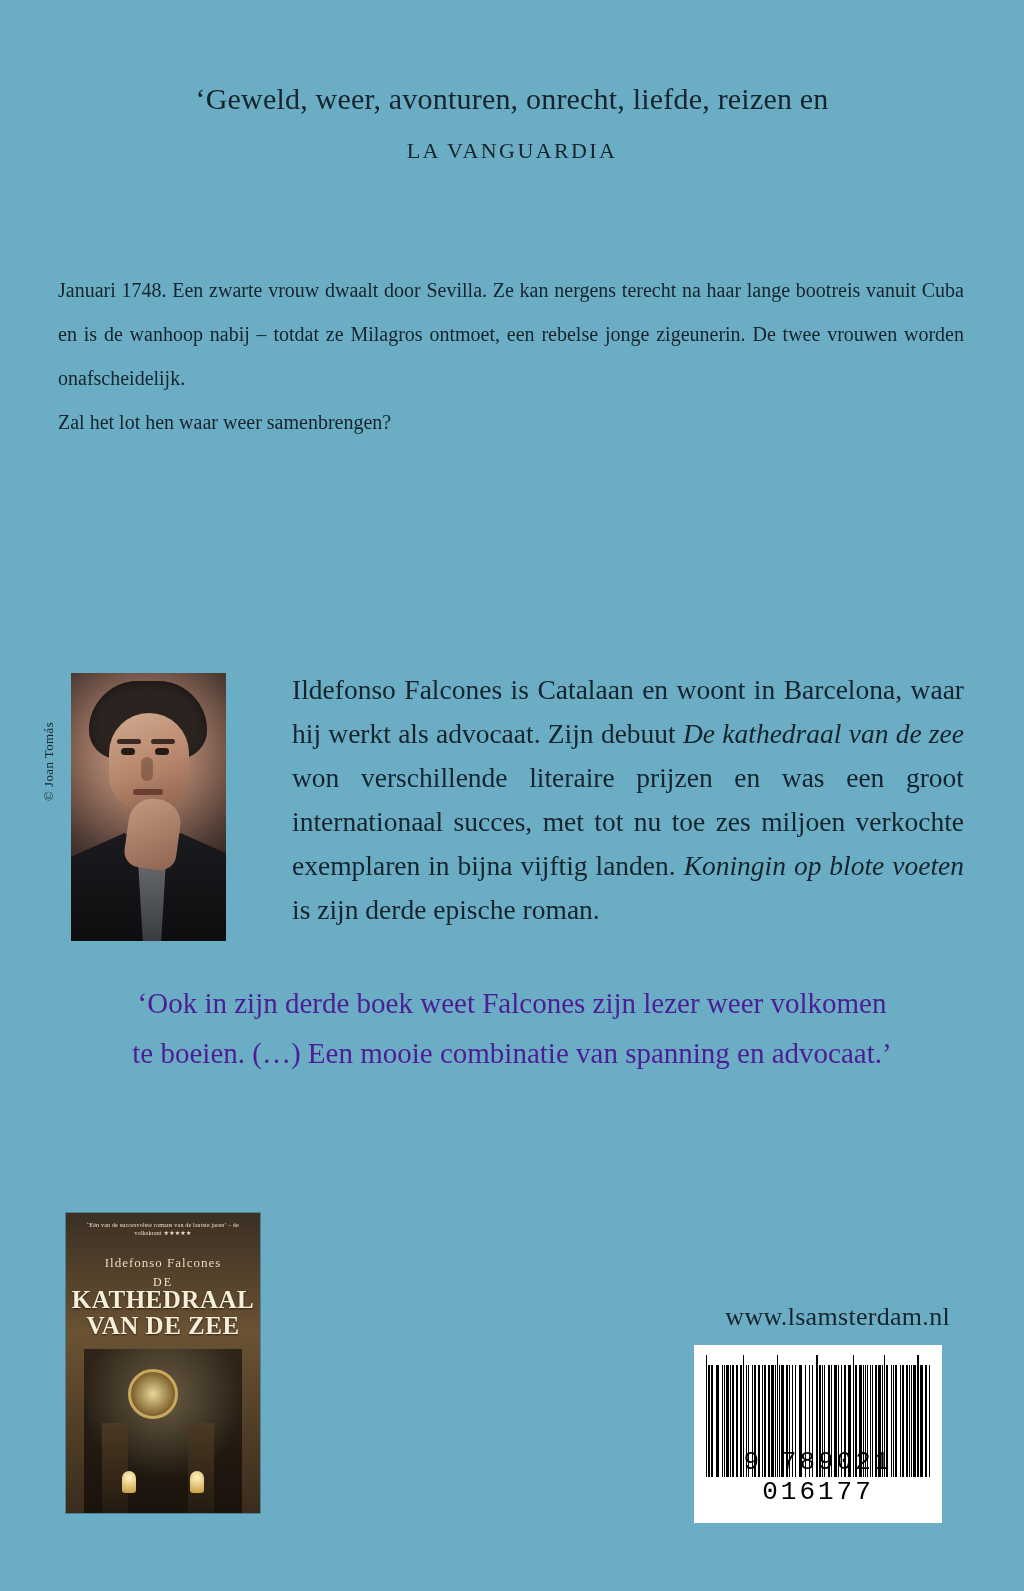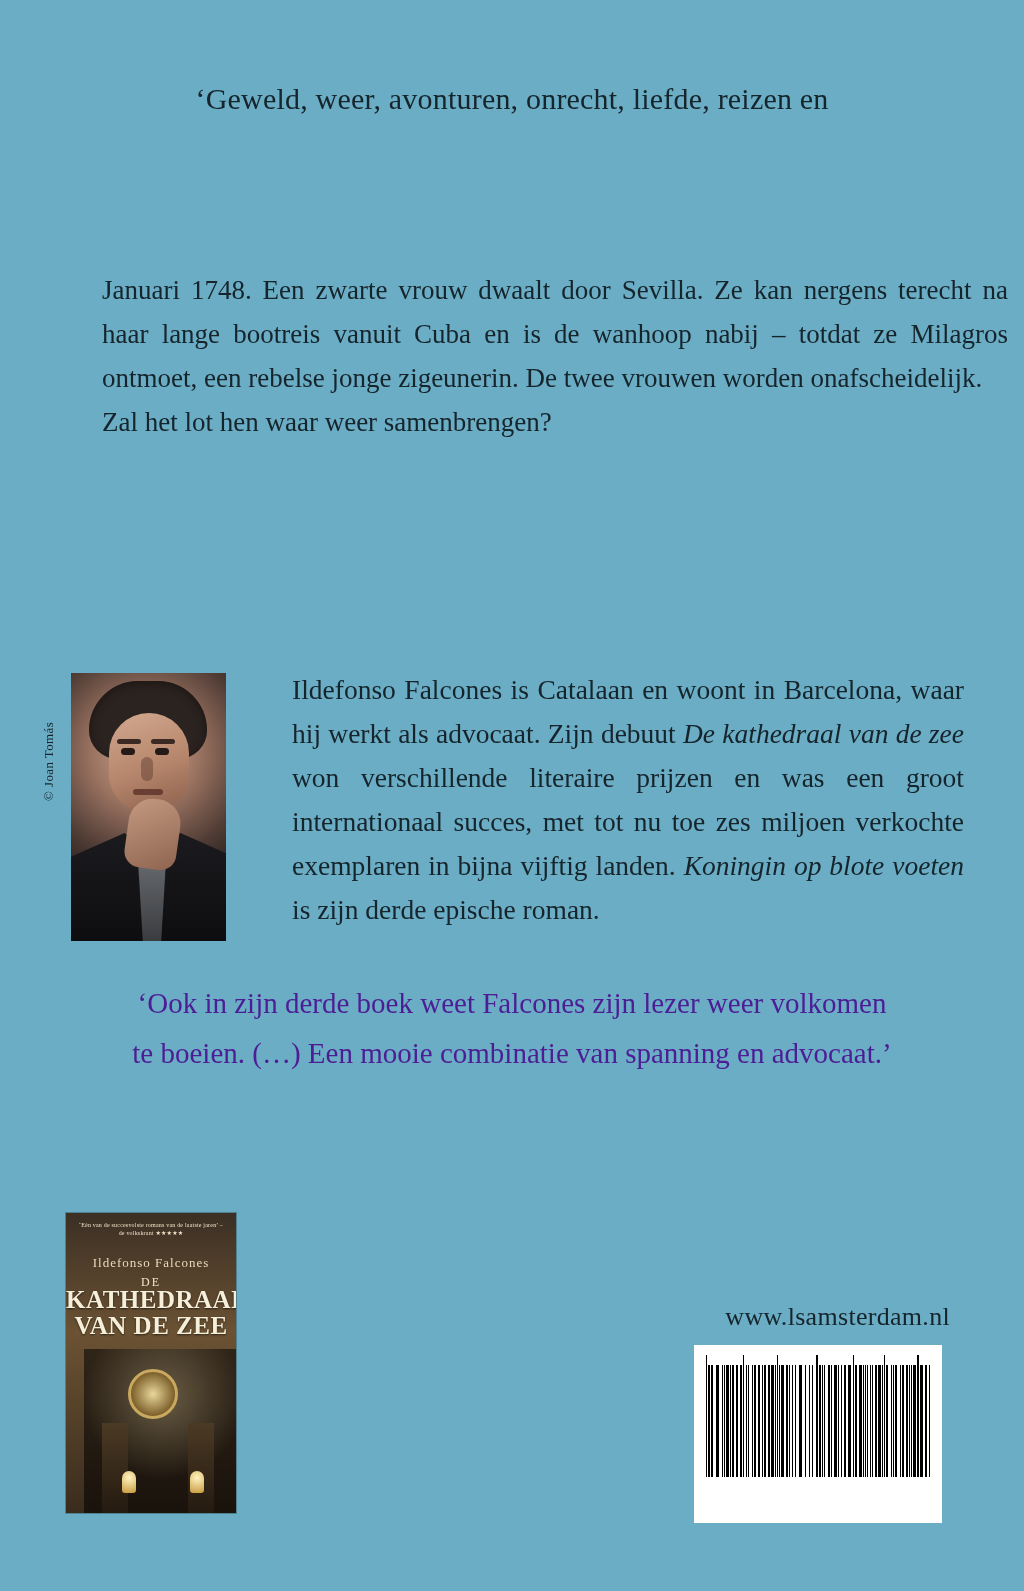--- a/index.html
+++ b/index.html
@@ -42,25 +42,24 @@
     font-variant: small-caps;
     color: #16242c;
   }
 
   
   .blurb {
     position: absolute;
     left: 58px;
     top: 268px;
     width: 906px;
-    font-size: 27px;
+    font-size: 20px;
     line-height: 44px;
     text-align: justify;
     color: #16242c;
-    margin-left: 44px;
   }
   .blurb p {
     margin: 0;
   }
   .blurb p.nojust {
     text-align: left;
   }
 
   
   .author-block {
@@ -215,21 +214,21 @@
     font-variant: small-caps;
     line-height: 44px;
   }
   .quote-bottom .src1 { margin-top: 14px; }
 
   
   .cover-thumb {
     position: absolute;
     left: 66px;
     top: 1213px;
-    width: 170px;
+    width: 194px;
     height: 300px;
     background: linear-gradient(#3b2f24 0%, #6b5233 40%, #3a2c1d 100%);
     overflow: hidden;
     box-shadow: 0 0 0 1px rgba(0,0,0,.25);
   }
   .cover-thumb .ct-band {
     position: absolute;
     left: 10px;
     top: 8px;
     right: 10px;
@@ -357,20 +356,21 @@
     color: #000;
   }
 </style>
 </head>
 <body>
 
 <div class="page">
 
   <div class="quote-top">
     <div class="q-line">‘Geweld, weer, avonturen, onrecht, liefde, reizen en</div>
+    <div class="quote-source">LA VANGUARDIA</div>
   </div>
 
   <div class="blurb">
     <p>Januari 1748. Een zwarte vrouw dwaalt door Sevilla. Ze kan nergens terecht na haar lange bootreis vanuit Cuba en is de wanhoop nabij – totdat ze Milagros ontmoet, een rebelse jonge zigeunerin. De twee vrouwen worden onafscheidelijk.</p>
     <p class="nojust">Zal het lot hen waar weer samenbrengen?</p>
   </div>
 
   <div class="author-block">
     <div class="author-photo-wrap">
       <div class="author-photo">
@@ -551,15 +551,16 @@
         <i style="width: 3px; background: rgb(0, 0, 0); height: 92%;"></i>
         <i style="width: 1px; background: transparent; height: 92%;"></i>
         <i style="width: 2px; background: rgb(0, 0, 0); height: 100%;"></i>
         <i style="width: 1px; background: transparent; height: 92%;"></i>
         <i style="width: 3px; background: rgb(0, 0, 0); height: 92%;"></i>
         <i style="width: 2px; background: transparent; height: 92%;"></i>
         <i style="width: 2px; background: rgb(0, 0, 0); height: 92%;"></i>
         <i style="width: 2px; background: transparent; height: 92%;"></i>
         <i style="width: 1px; background: rgb(0, 0, 0); height: 92%;"></i>
       </div>
+    <div class="barcode-digits">9 789021 016177</div>
   </div>
 
 </div>
 
 </body></html>

